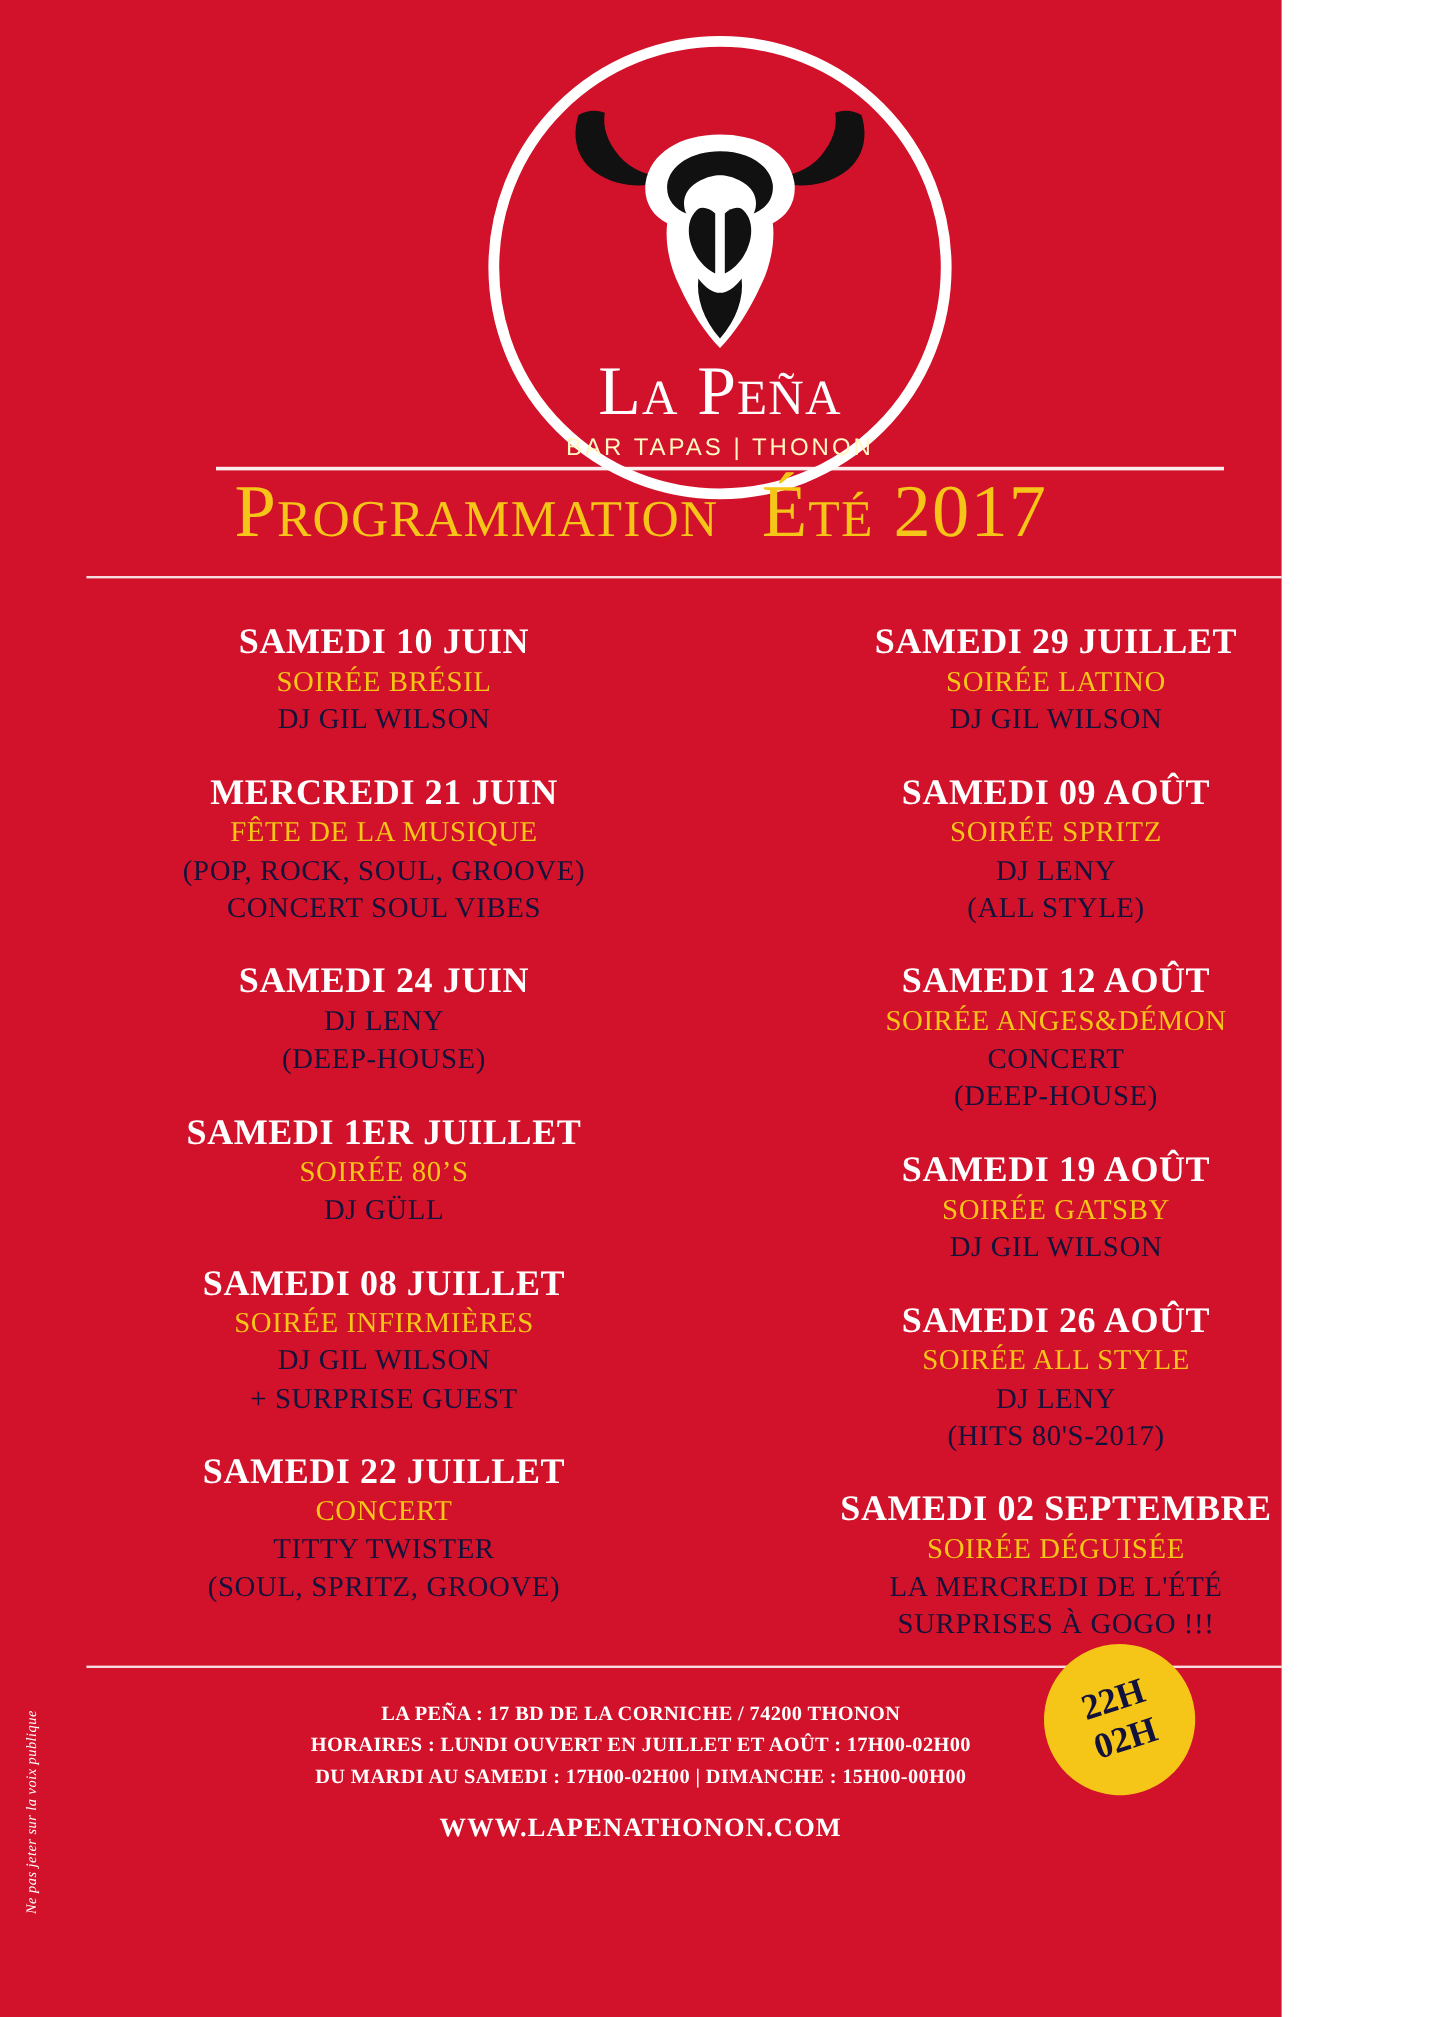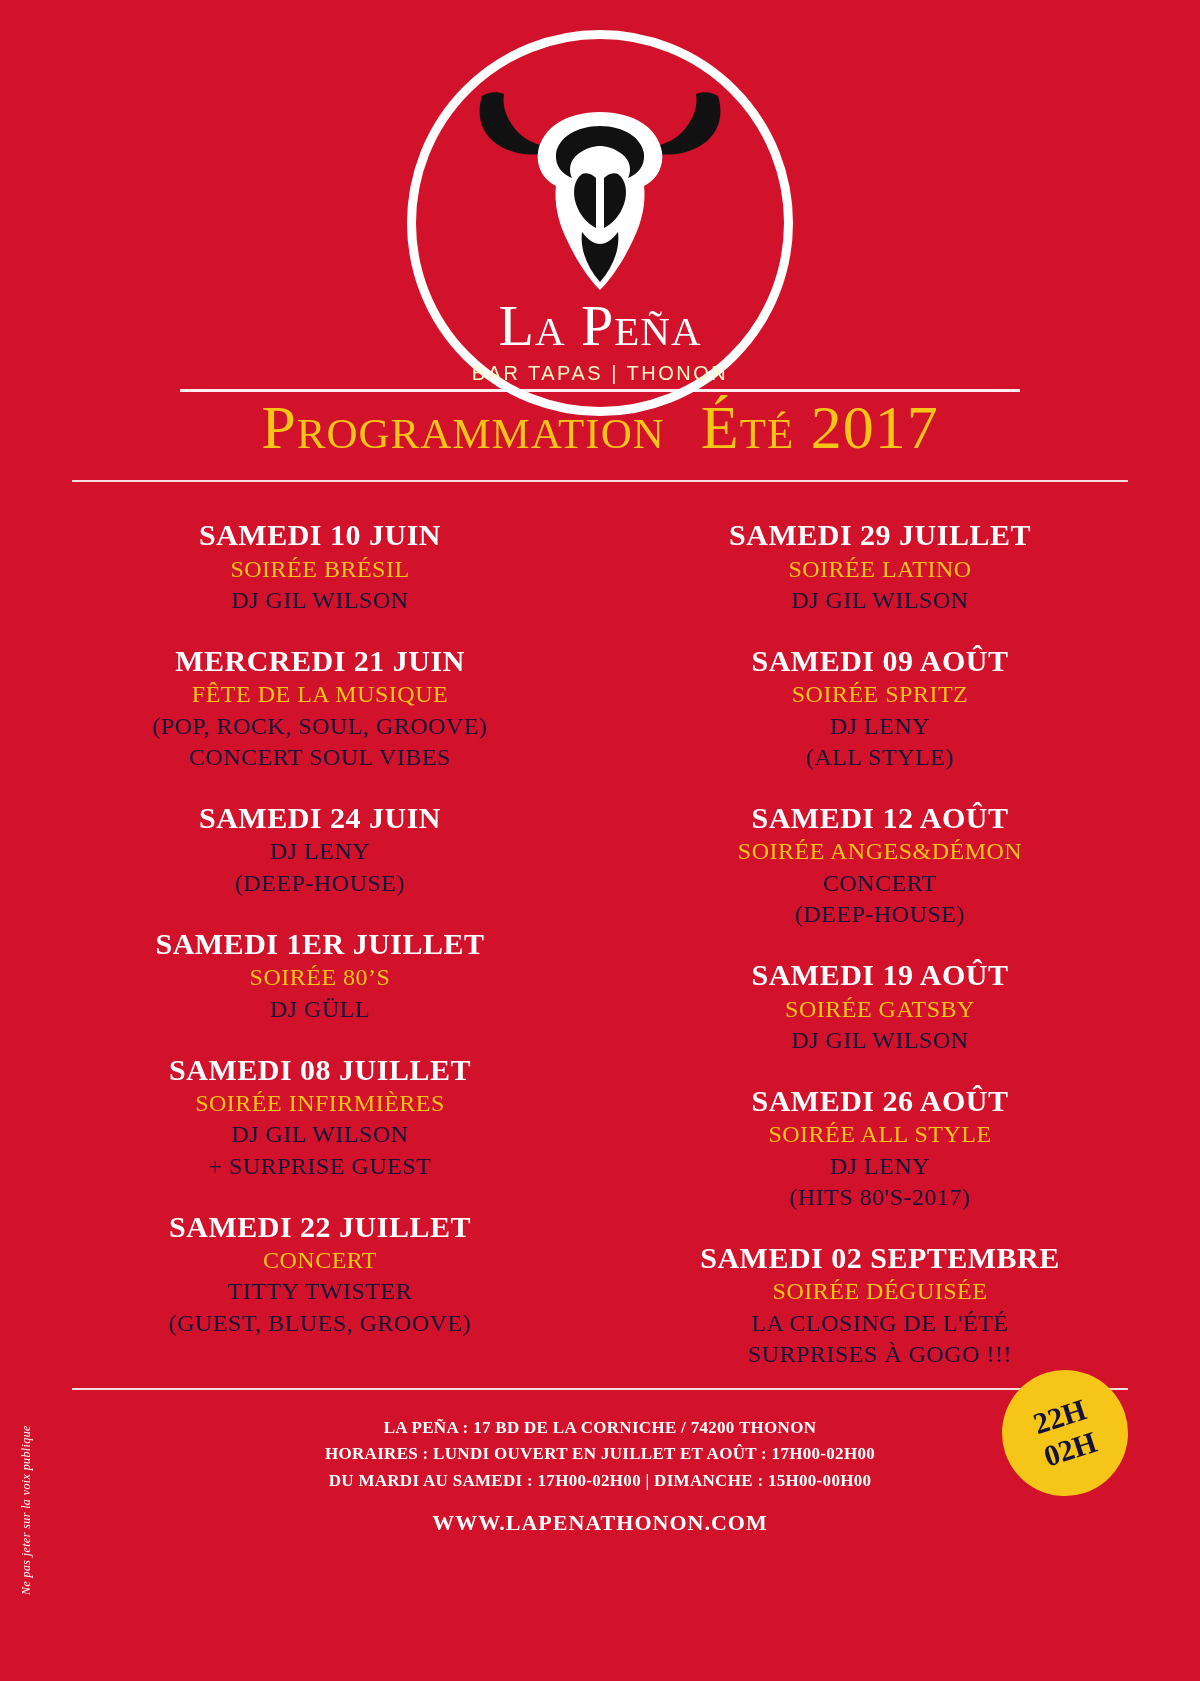--- a/index.html
+++ b/index.html
@@ -5,21 +5,21 @@
   html, body {
     margin: 0;
     padding: 0;
     background: #ffffff;
   }
   body {
     font-family: "Liberation Serif", serif;
   }
   .poster {
     position: relative;
-    width: 1200px;
+    width: 1068px;
     height: 1681px;
     background: #d2112a;
     overflow: hidden;
   }
 
   
   .logo-area {
     position: absolute;
     top: 22px;
     left: 0;
@@ -270,21 +270,21 @@
         <div class="date">SAMEDI 08 JUILLET</div>
         <div class="theme">SOIRÉE INFIRMIÈRES</div>
         <div class="line">DJ GIL WILSON</div>
         <div class="line">+ SURPRISE GUEST</div>
       </div>
 
       <div class="event">
         <div class="date">SAMEDI 22 JUILLET</div>
         <div class="theme">CONCERT</div>
         <div class="line">TITTY TWISTER</div>
-        <div class="line">(GUEST, BLUES, GROOVE)</div>
+        <div class="line">(SOUL, SPRITZ, GROOVE)</div>
       </div>
 
     </div>
 
     <div class="col">
 
       <div class="event">
         <div class="date">SAMEDI 29 JUILLET</div>
         <div class="theme">SOIRÉE LATINO</div>
         <div class="line">DJ GIL WILSON</div>
@@ -313,21 +313,21 @@
       <div class="event">
         <div class="date">SAMEDI 26 AOÛT</div>
         <div class="theme">SOIRÉE ALL STYLE</div>
         <div class="line">DJ LENY</div>
         <div class="line">(HITS 80'S-2017)</div>
       </div>
 
       <div class="event">
         <div class="date">SAMEDI 02 SEPTEMBRE</div>
         <div class="theme">SOIRÉE DÉGUISÉE</div>
-        <div class="line">LA CLOSING DE L'ÉTÉ</div>
+        <div class="line">LA MERCREDI DE L'ÉTÉ</div>
         <div class="line">SURPRISES À GOGO !!!</div>
       </div>
 
     </div>
   </div>
 
   <div class="footer-rule"></div>
 
   <div class="hours">
     <div>22H</div>

